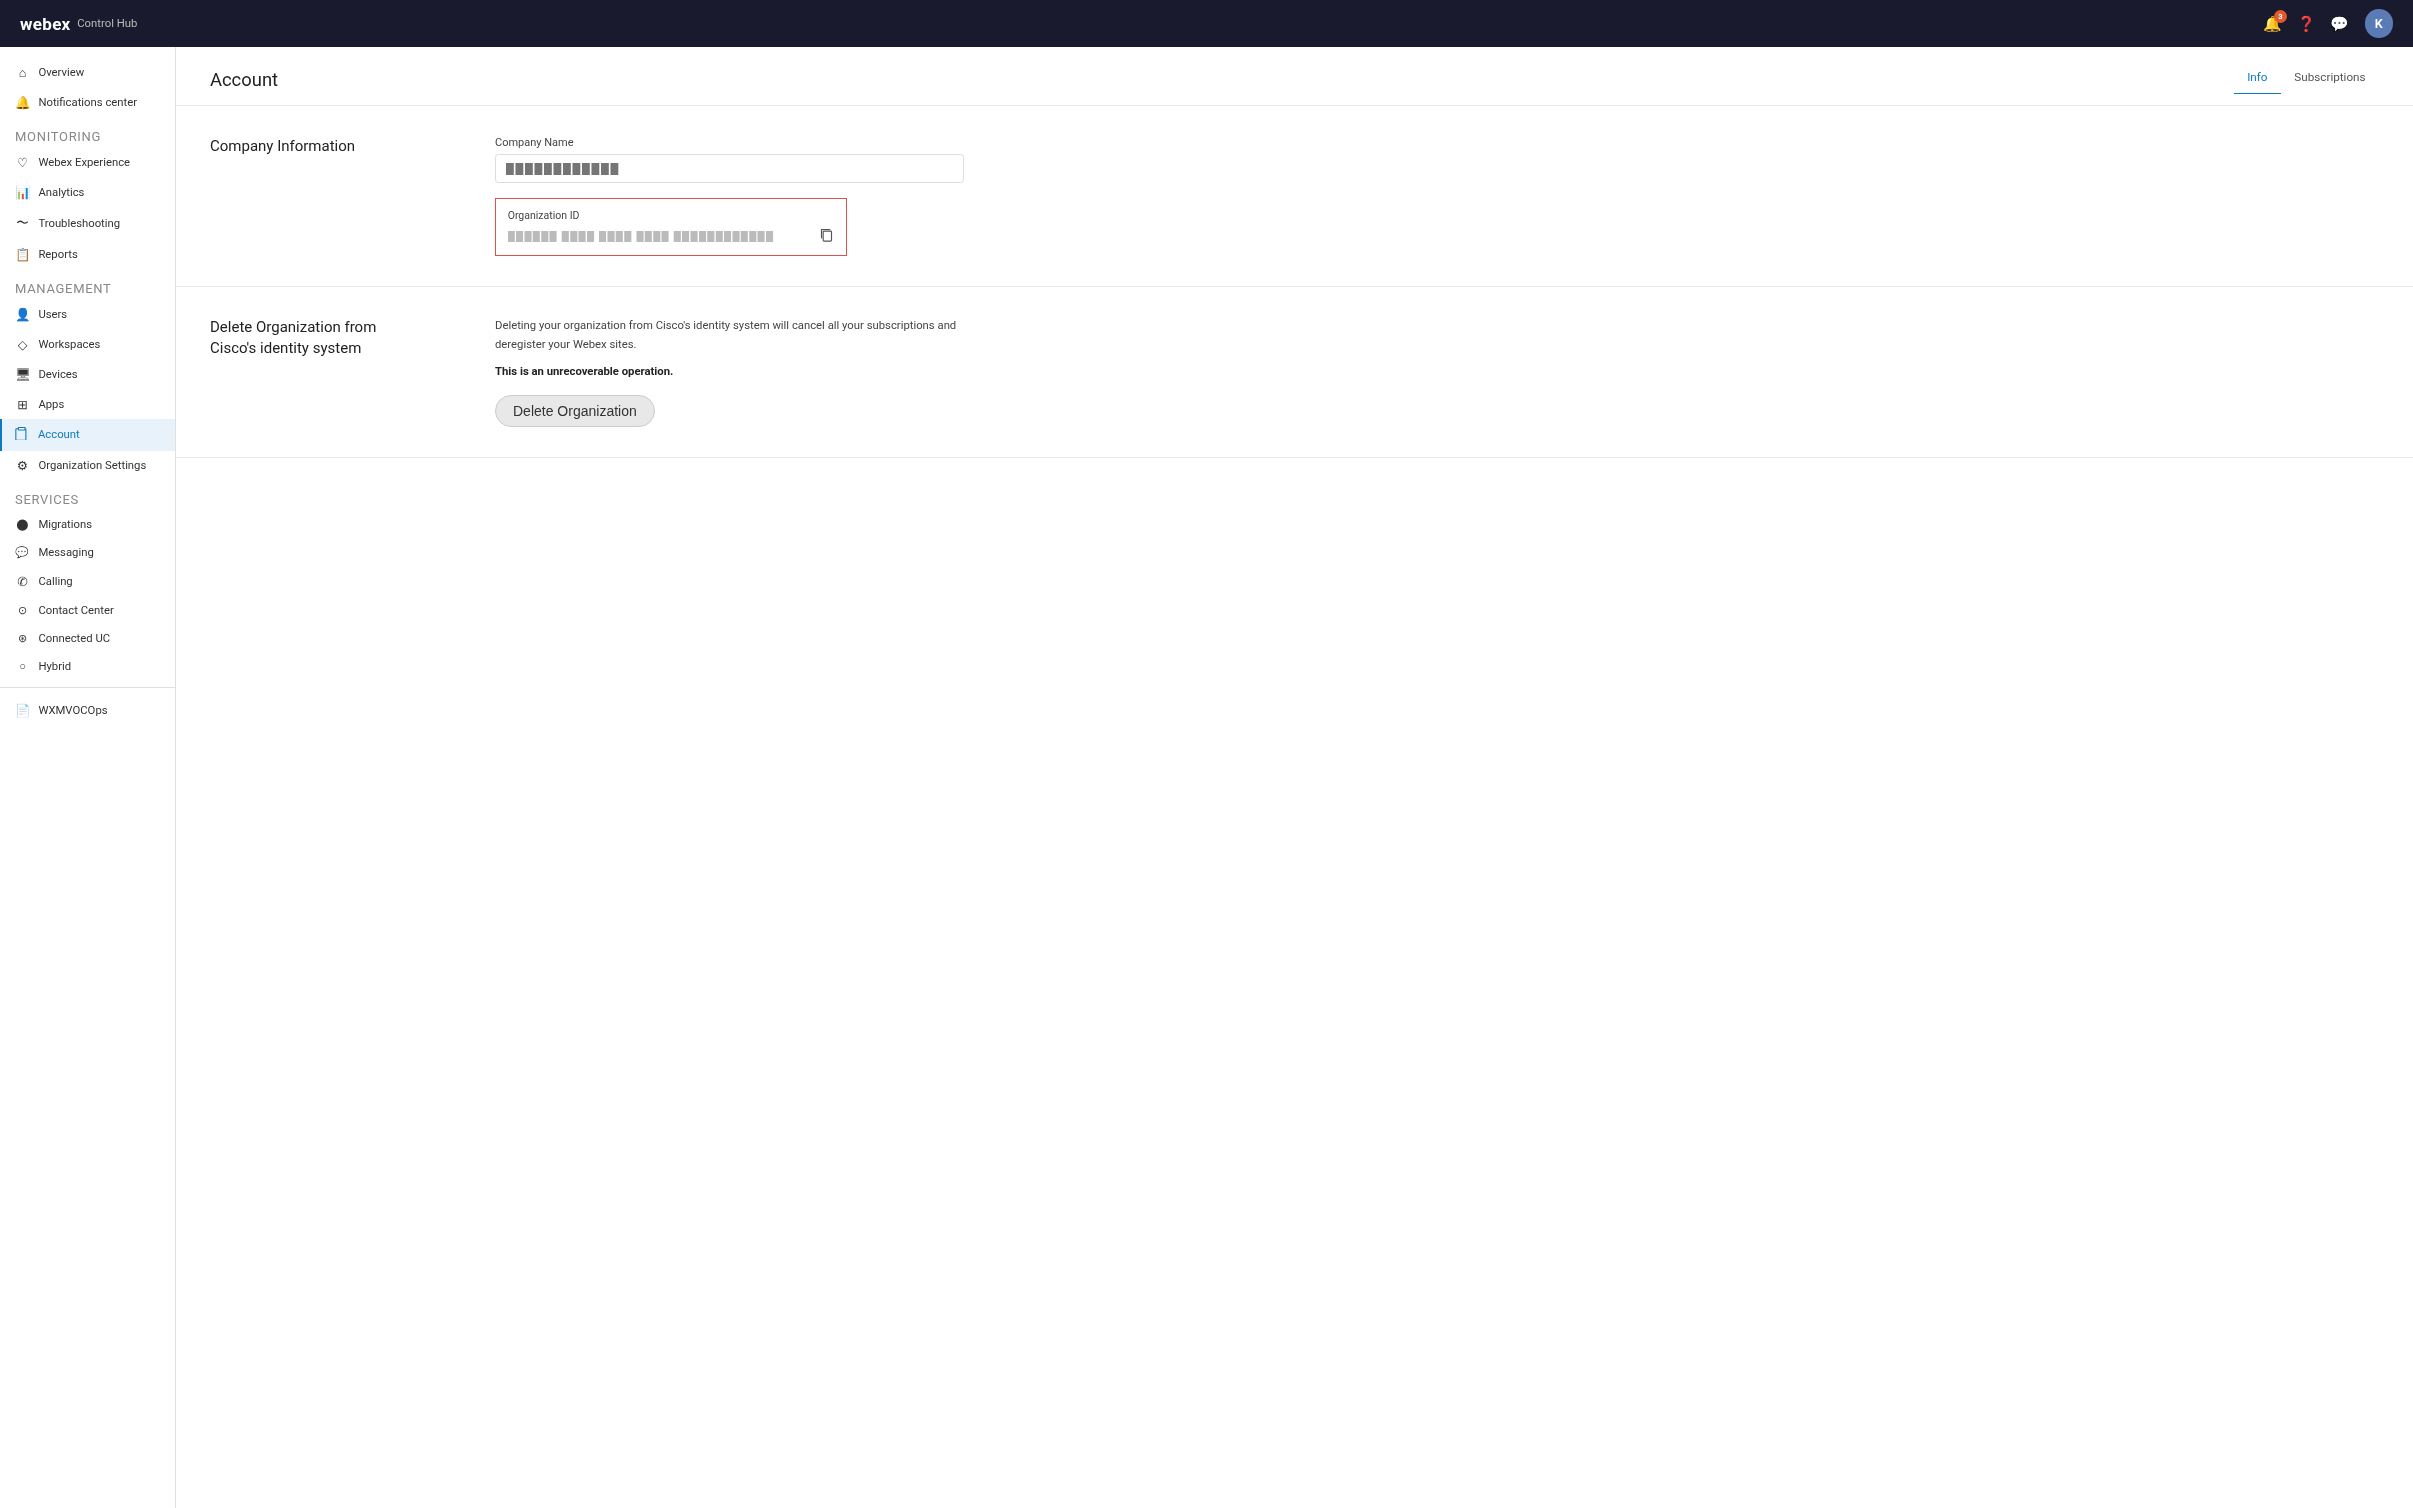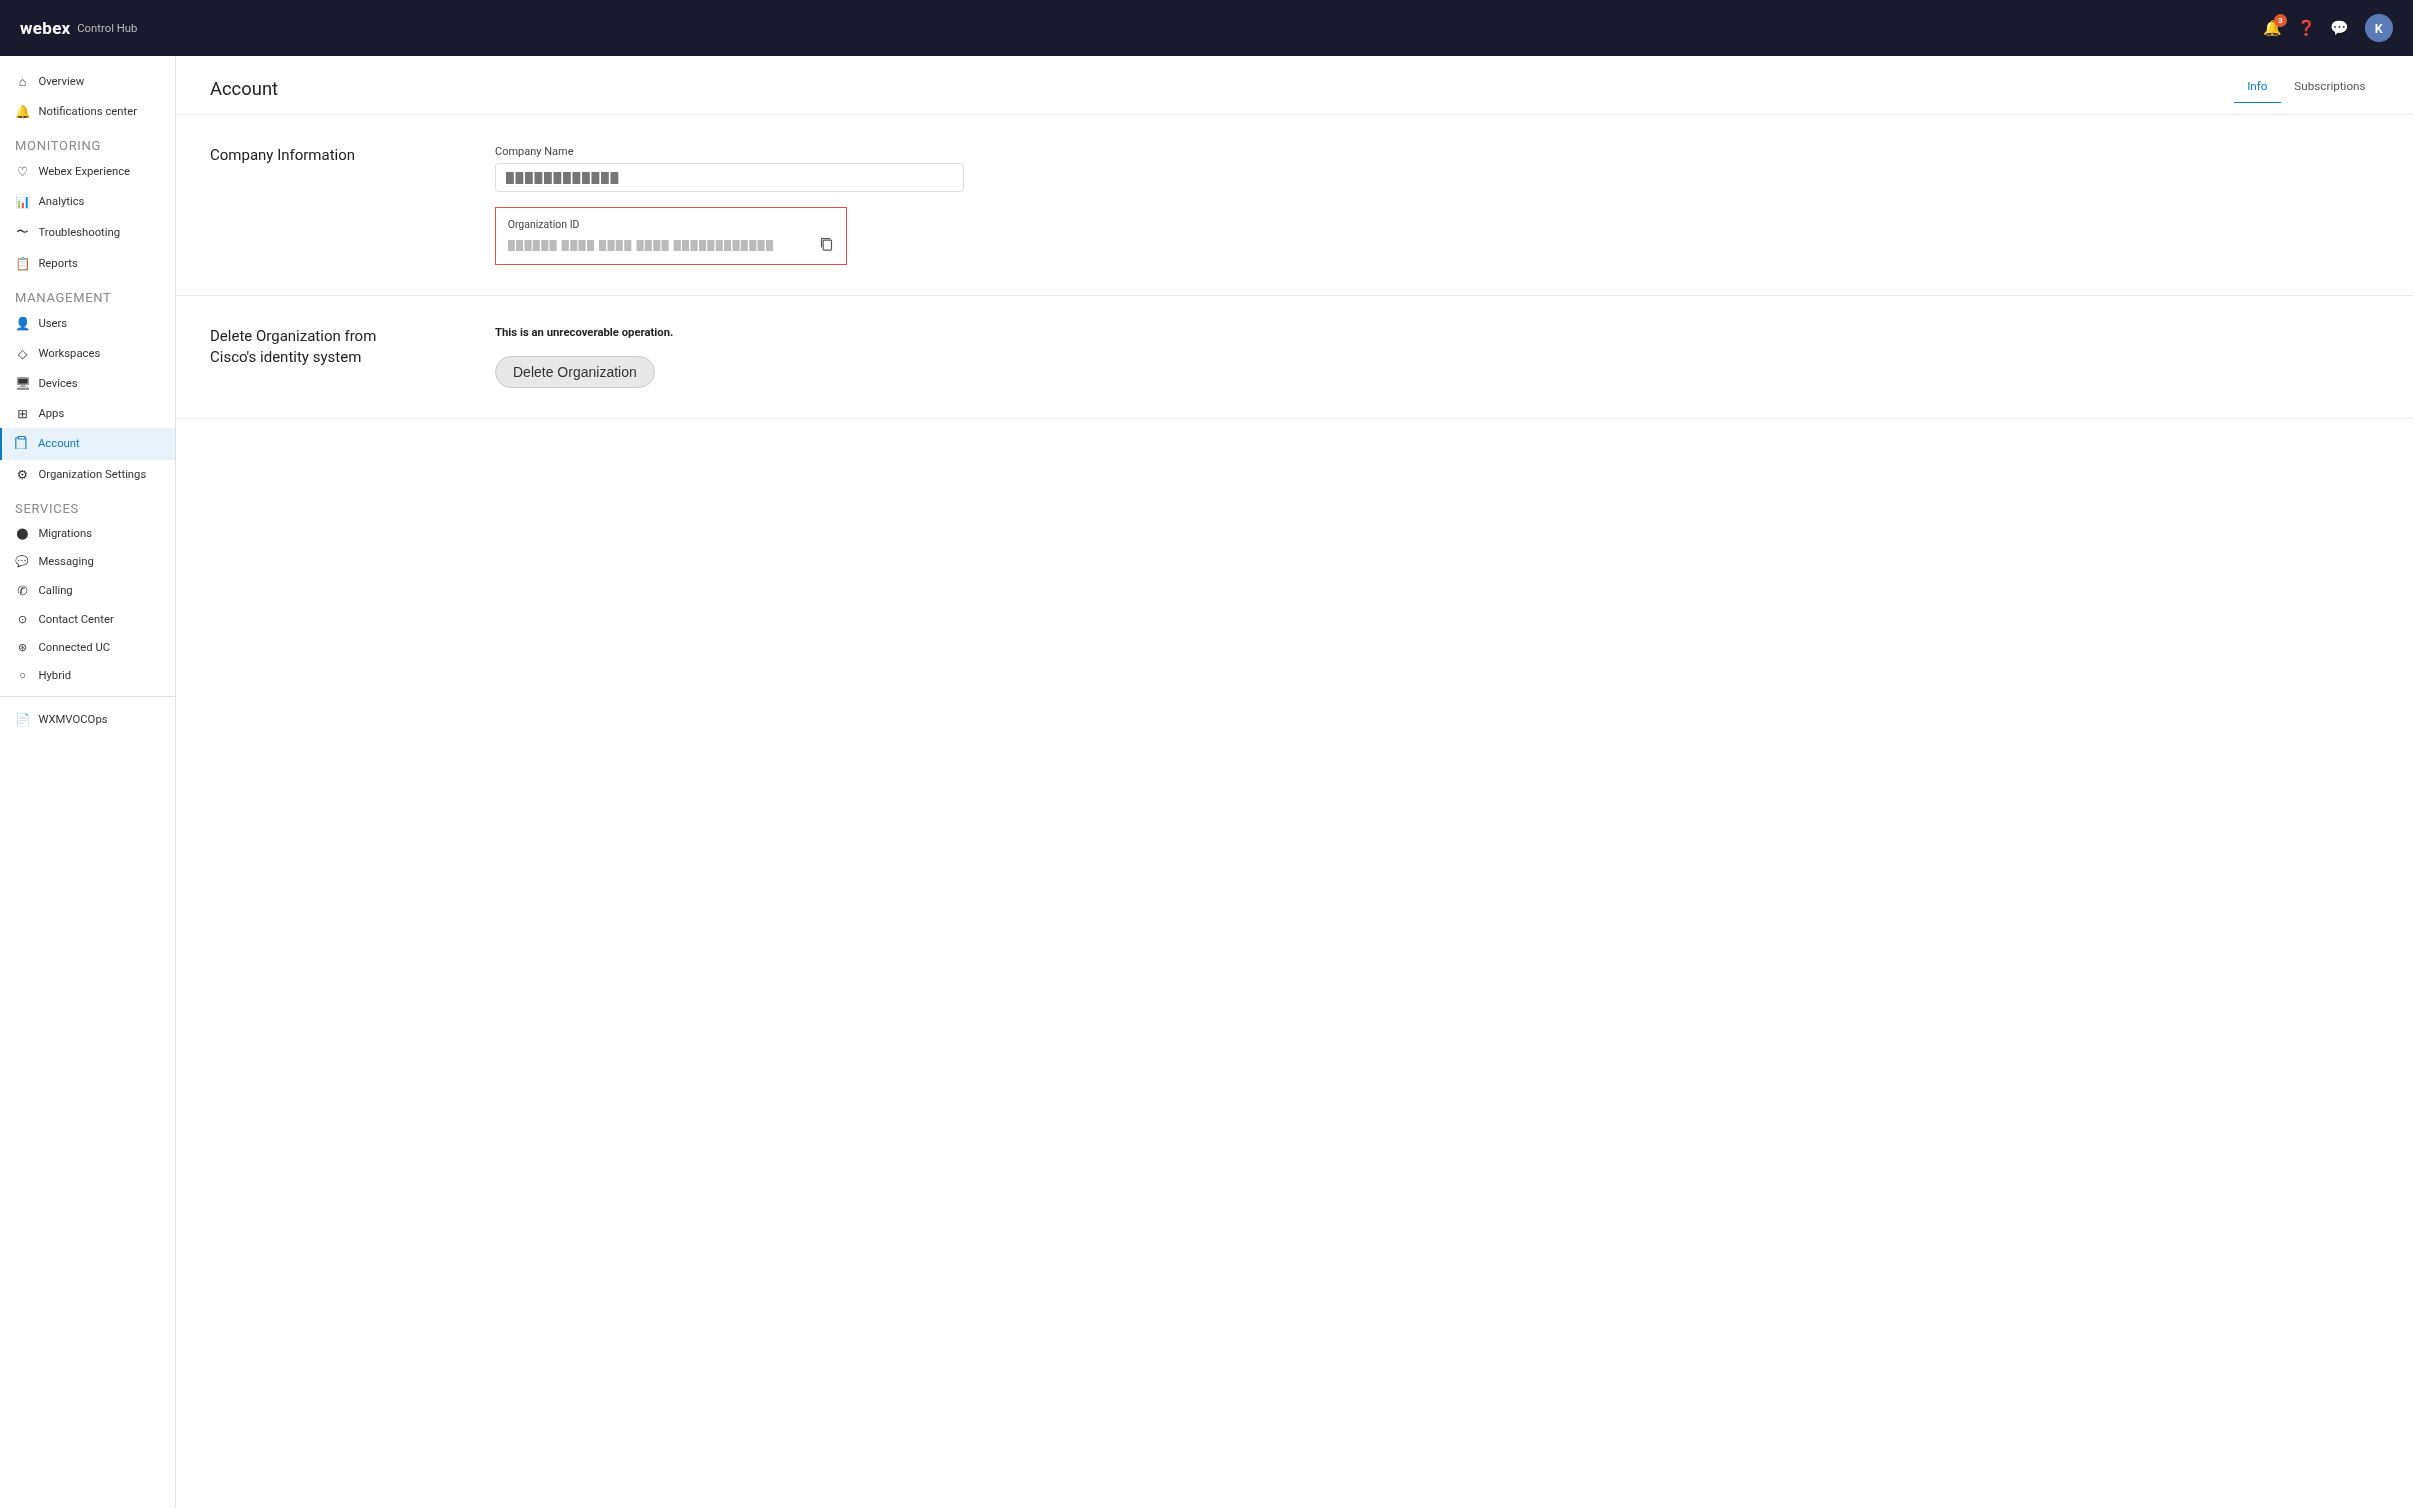--- a/index.html
+++ b/index.html
@@ -6,21 +6,21 @@
     body { font-family: -apple-system, BlinkMacSystemFont, 'Segoe UI', Roboto, sans-serif; background: #f5f5f5; display: flex; flex-direction: column; height: 100vh; overflow: hidden; }
 
     
     .header {
       background: #1a1a2e;
       color: white;
       display: flex;
       align-items: center;
       justify-content: space-between;
       padding: 0 20px;
-      height: 56px;
+      height: 47px;
       flex-shrink: 0;
       gap: 20px;
     }
     .header-actions {
       display: flex;
       align-items: center;
       gap: 15px;
     }
     .header-icon {
       color: #ccc;
@@ -412,20 +412,21 @@
     </div>
 
     <div class="content-section">
       <div class="section-title-col">
         <h2 class="section-title">
           <span>Delete Organization from</span><br>
           <span>Cisco's identity system</span>
         </h2>
       </div>
       <div class="section-body">
+        <p class="delete-description">Deleting your organization from Cisco's identity system will cancel all your subscriptions and deregister your Webex sites.</p>
         <p class="delete-warning">This is an unrecoverable operation.</p>
         <button class="delete-button">Delete Organization</button>
       </div>
     </div>
 
   </main>
 </div>
 
 
 </body></html>

